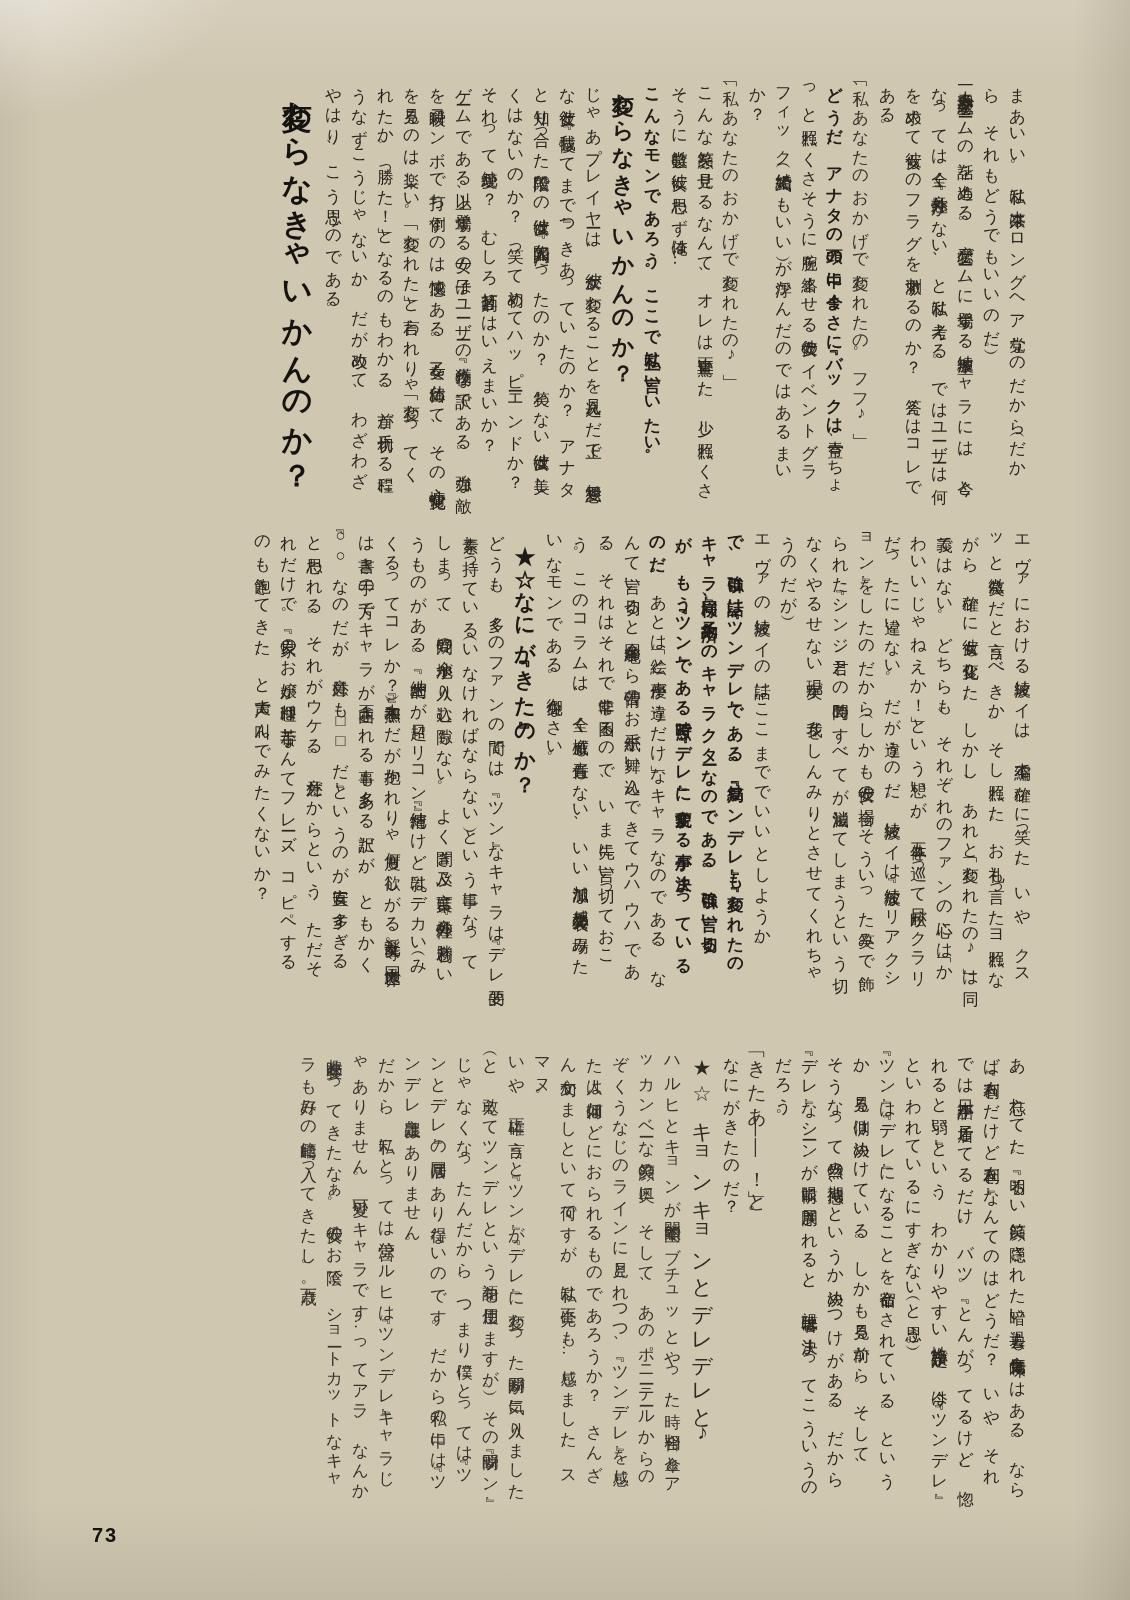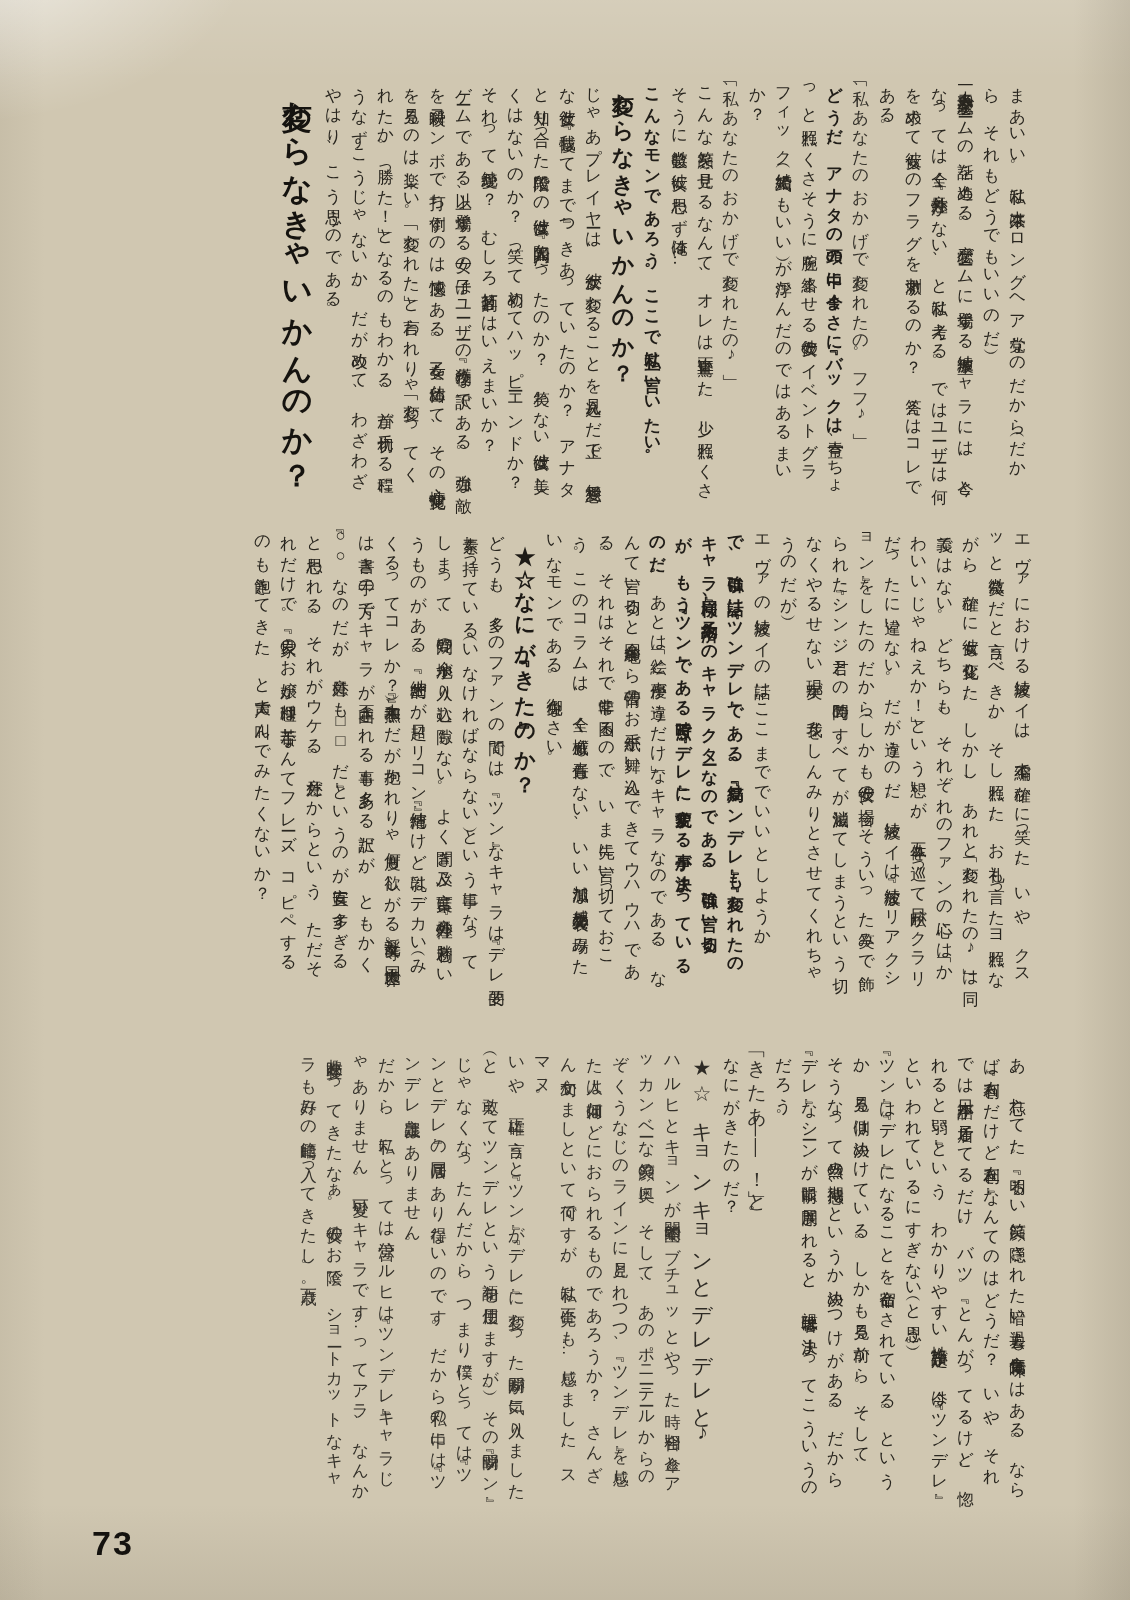--- a/index.html
+++ b/index.html
@@ -66,21 +66,21 @@
     font-size:21px;line-height:32px;letter-spacing:2px;
     margin:0 24px 0 14px;
     padding-top:10px;
     color:#2e2b25;
   }
   .kita-line{font-size:19px;margin-right:26px;}
   .naniga-line{margin-right:22px;}
   .page-num{
     position:absolute;left:92px;top:1524px;
     font-family:"Liberation Sans","DejaVu Sans",sans-serif;
-    font-weight:800;font-size:34px;letter-spacing:2px;
+    font-weight:800;font-size:20px;letter-spacing:2px;
     color:#14120e;
   }
 </style>
 </head>
 <body>
 
 <div class="page">
 
   <div class="band band-1">
     <p>まあいい。私は本来はロングヘア党なのだから（だから、それもどうでもいいのだ）。</p>

